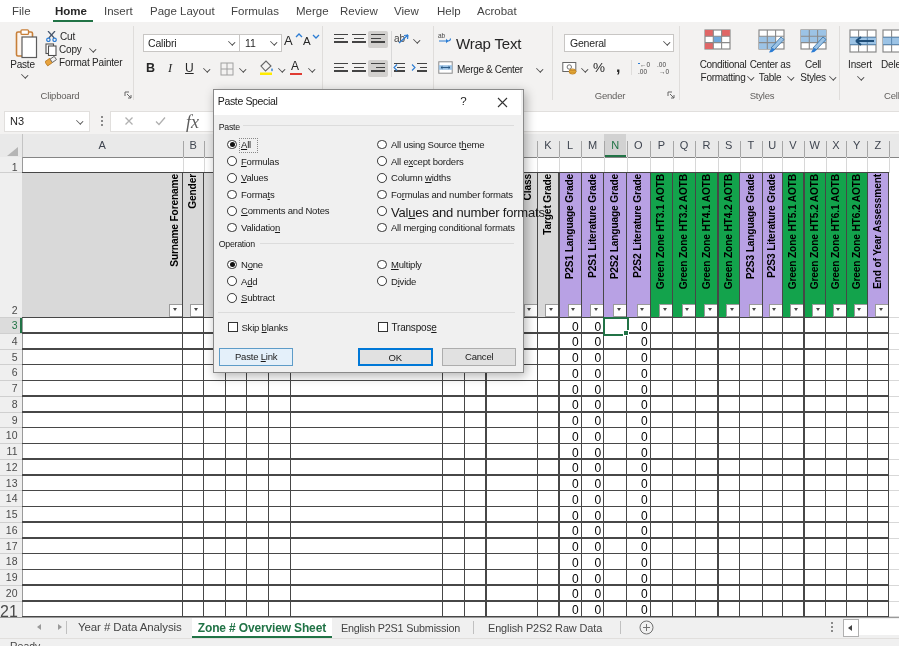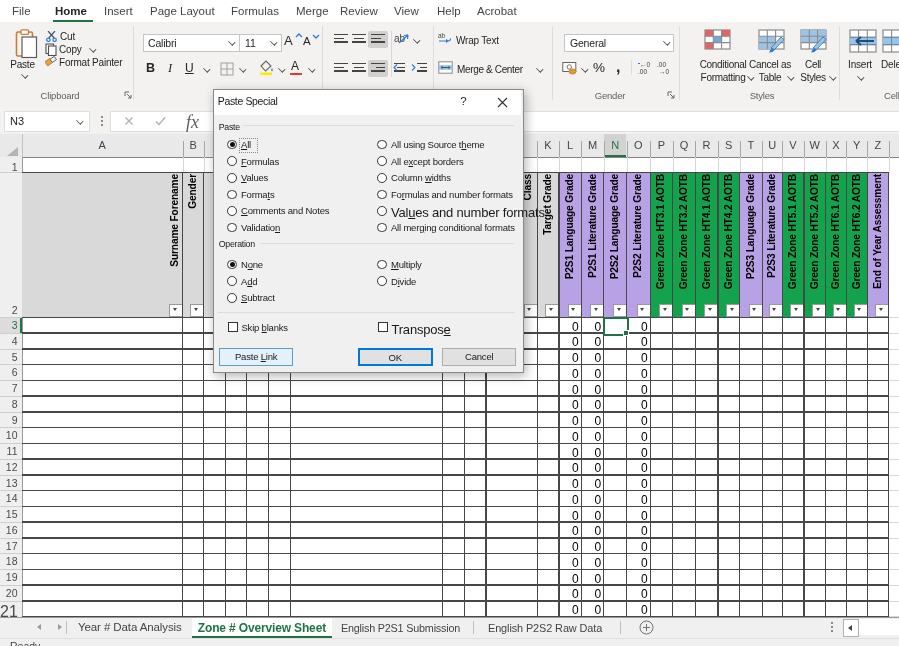--- a/index.html
+++ b/index.html
@@ -123,21 +123,21 @@
 <div style="position:absolute;left:420.0px;top:66.6px;width:7.0px;height:1.4px;background:#444;"></div>
 <div style="position:absolute;left:417.0px;top:70.2px;width:10.0px;height:1.4px;background:#444;"></div>
 <svg style="position:absolute;left:411px;top:64px" width="5" height="7" viewBox="0 0 5 7">
     <path d="M1 0.5 L4 3.5 L1 6.5" stroke="#2b7cd3" stroke-width="1.1" fill="none"></path>
   </svg>
 <svg style="position:absolute;left:438px;top:32px" width="14" height="13" viewBox="0 0 14 13">
 <text x="0" y="5.5" font-size="6.5" fill="#444" font-family="Liberation Sans">ab</text>
 <path d="M1 9 h9 q2.5 0 2.5 -2.5" stroke="#2b7cd3" stroke-width="1.1" fill="none"></path>
 <path d="M8 6.7 L10.5 9 L8 11.3" fill="#2b7cd3"></path>
 </svg>
-<div style="position:absolute;left:456.0px;top:35.0px;font-size:10px;color:#262626;white-space:nowrap;letter-spacing:-0.2px;text-align:right;">Wrap Text</div>
+<div style="position:absolute;left:456.0px;top:35.0px;font-size:15px;color:#262626;white-space:nowrap;letter-spacing:-0.2px;text-align:right;">Wrap Text</div>
 <svg style="position:absolute;left:438px;top:61px" width="15" height="13" viewBox="0 0 15 13">
 <rect x="0.8" y="0.8" width="13.4" height="11.4" fill="#fff" stroke="#8a8a8a" stroke-width="1"></rect>
 <rect x="0.8" y="4.2" width="13.4" height="4.6" fill="#9cc3e5"></rect>
 <path d="M3 6.5 h9 M3 6.5 l1.5 -1.2 M3 6.5 l1.5 1.2 M12 6.5 l-1.5 -1.2 M12 6.5 l-1.5 1.2" stroke="#1f4e79" stroke-width="0.9" fill="none"></path>
 </svg>
 <div style="position:absolute;left:457.0px;top:64.0px;font-size:10px;color:#262626;white-space:nowrap;letter-spacing:-0.35px;">Merge &amp; Center</div>
 <div style="position:absolute;left:536.8px;top:65.8px;width:4.5px;height:4.5px;border-right:1.2px solid #444;border-bottom:1.2px solid #444;transform:rotate(45deg) scale(1,.75);"></div>
 <div style="position:absolute;left:564.0px;top:33.5px;width:108.0px;height:16.0px;background:#fff;border:1px solid #c8c6c4;"></div>
 <div style="position:absolute;left:570.0px;top:37.0px;font-size:10.5px;color:#262626;white-space:nowrap;letter-spacing:-0.2px;">General</div>
 <div style="position:absolute;left:663.8px;top:38.8px;width:4.5px;height:4.5px;border-right:1.2px solid #444;border-bottom:1.2px solid #444;transform:rotate(45deg) scale(1,.75);"></div>
@@ -176,21 +176,21 @@
 <div style="position:absolute;left:691.0px;top:59.0px;width:64.0px;text-align:center;font-size:10px;color:#262626;white-space:nowrap;letter-spacing:-0.3px;">Conditional</div>
 <div style="position:absolute;left:691.0px;top:72.0px;width:64.0px;text-align:center;font-size:10px;color:#262626;white-space:nowrap;letter-spacing:-0.3px;">Formatting </div>
 <div style="position:absolute;left:747.8px;top:73.8px;width:4.5px;height:4.5px;border-right:1.2px solid #444;border-bottom:1.2px solid #444;transform:rotate(45deg) scale(1,.75);"></div>
 <svg style="position:absolute;left:758px;top:29px" width="28" height="25" viewBox="0 0 28 25">
     <rect x="1" y="1" width="25" height="19" fill="#fff" stroke="#8a8a8a" stroke-width="1.2"></rect>
     <rect x="1" y="7.3" width="16.6" height="12.7" fill="#9cc3e5"></rect>
     <path d="M1 7.3 h25 M1 13.6 h25 M9.3 1 v19 M17.6 1 v19" stroke="#8a8a8a" stroke-width="1.1" fill="none"></path>
     <path d="M13 19 L23 8 L26 10.5 L16 21 Z" fill="#9cc3e5" stroke="#2e6da4" stroke-width="0.8"></path>
     <path d="M11 23.5 q1 -3.5 4 -4.5 l1.6 2 q-2 2.6 -5.6 2.5 Z" fill="#2b7cd3"></path>
   </svg>
-<div style="position:absolute;left:740.0px;top:59.0px;width:60.0px;text-align:center;font-size:10px;color:#262626;white-space:nowrap;letter-spacing:-0.3px;">Cancel as</div>
+<div style="position:absolute;left:740.0px;top:59.0px;width:60.0px;text-align:center;font-size:10px;color:#262626;white-space:nowrap;letter-spacing:-0.3px;">Center as</div>
 <div style="position:absolute;left:740.0px;top:72.0px;width:60.0px;text-align:center;font-size:10px;color:#262626;white-space:nowrap;letter-spacing:-0.3px;">Table </div>
 <div style="position:absolute;left:787.8px;top:73.8px;width:4.5px;height:4.5px;border-right:1.2px solid #444;border-bottom:1.2px solid #444;transform:rotate(45deg) scale(1,.75);"></div>
 <svg style="position:absolute;left:800px;top:29px" width="28" height="25" viewBox="0 0 28 25">
     <rect x="1" y="1" width="25" height="19" fill="#fff" stroke="#8a8a8a" stroke-width="1.2"></rect>
     <rect x="1" y="1" width="25" height="12.6" fill="#9cc3e5"></rect>
     <path d="M1 7.3 h25 M1 13.6 h25 M9.3 1 v19 M17.6 1 v19" stroke="#8a8a8a" stroke-width="1.1" fill="none"></path>
     <path d="M13 19 L23 8 L26 10.5 L16 21 Z" fill="#9cc3e5" stroke="#2e6da4" stroke-width="0.8"></path>
     <path d="M11 23.5 q1 -3.5 4 -4.5 l1.6 2 q-2 2.6 -5.6 2.5 Z" fill="#2b7cd3"></path>
   </svg>
 <div style="position:absolute;left:791.0px;top:59.0px;width:44.0px;text-align:center;font-size:10px;color:#262626;white-space:nowrap;letter-spacing:-0.3px;">Cell</div>
@@ -610,16 +610,16 @@
     <div style="position:absolute;left:13.9px;top:187.8px;width:7.8px;height:7.8px;border-radius:50%;border:1px solid #333;background:#fff;"></div>
     <div style="position:absolute;left:27.7px;top:187.1px;font-size:9.5px;color:#1a1a1a;white-space:nowrap;letter-spacing:-0.2px;">A<u>d</u>d</div>
     <div style="position:absolute;left:163.9px;top:187.8px;width:7.8px;height:7.8px;border-radius:50%;border:1px solid #333;background:#fff;"></div>
     <div style="position:absolute;left:177.7px;top:187.1px;font-size:9.5px;color:#1a1a1a;white-space:nowrap;letter-spacing:-0.2px;">D<u>i</u>vide</div>
     <div style="position:absolute;left:13.9px;top:204.5px;width:7.8px;height:7.8px;border-radius:50%;border:1px solid #333;background:#fff;"></div>
     <div style="position:absolute;left:27.7px;top:203.8px;font-size:9.5px;color:#1a1a1a;white-space:nowrap;letter-spacing:-0.2px;"><u>S</u>ubtract</div>
     <div style="position:absolute;left:5px;top:223.4px;width:297px;height:1px;background:#dcdcdc;"></div>
     <div style="position:absolute;left:14.9px;top:233.7px;width:7.8px;height:7.8px;border:1px solid #333;background:#fff;"></div>
     <div style="position:absolute;left:28.2px;top:233.0px;font-size:9.5px;color:#1a1a1a;white-space:nowrap;letter-spacing:-0.2px;">Skip <u>b</u>lanks</div>
     <div style="position:absolute;left:164.9px;top:233.7px;width:7.8px;height:7.8px;border:1px solid #333;background:#fff;"></div>
-    <div style="position:absolute;left:178.2px;top:233.0px;font-size:13px;color:#1a1a1a;white-space:nowrap;letter-spacing:-0.2px;">Transpos<u>e</u></div>
+    <div style="position:absolute;left:178.2px;top:233.0px;font-size:10px;color:#1a1a1a;white-space:nowrap;letter-spacing:-0.2px;">Transpos<u>e</u></div>
     <div style="position:absolute;left:5.6px;top:259.3px;width:74.5px;height:18.5px;background:#e4f0fa;border:1px solid #5e9cc8;box-sizing:border-box;text-align:center;line-height:16.5px;font-size:9.5px;color:#1a1a1a;letter-spacing:-0.2px;">Paste <u>L</u>ink</div>
     <div style="position:absolute;left:144.4px;top:259.3px;width:75px;height:18.5px;background:#e1e1e1;border:2px solid #0078d7;box-sizing:border-box;text-align:center;line-height:15px;font-size:9.5px;color:#1a1a1a;letter-spacing:-0.2px;">OK</div>
     <div style="position:absolute;left:228.7px;top:259.3px;width:74.5px;height:18.5px;background:#e1e1e1;border:1px solid #adadad;box-sizing:border-box;text-align:center;line-height:16.5px;font-size:9.5px;color:#1a1a1a;letter-spacing:-0.2px;">Cancel</div>
   </div>
 </body></html>

